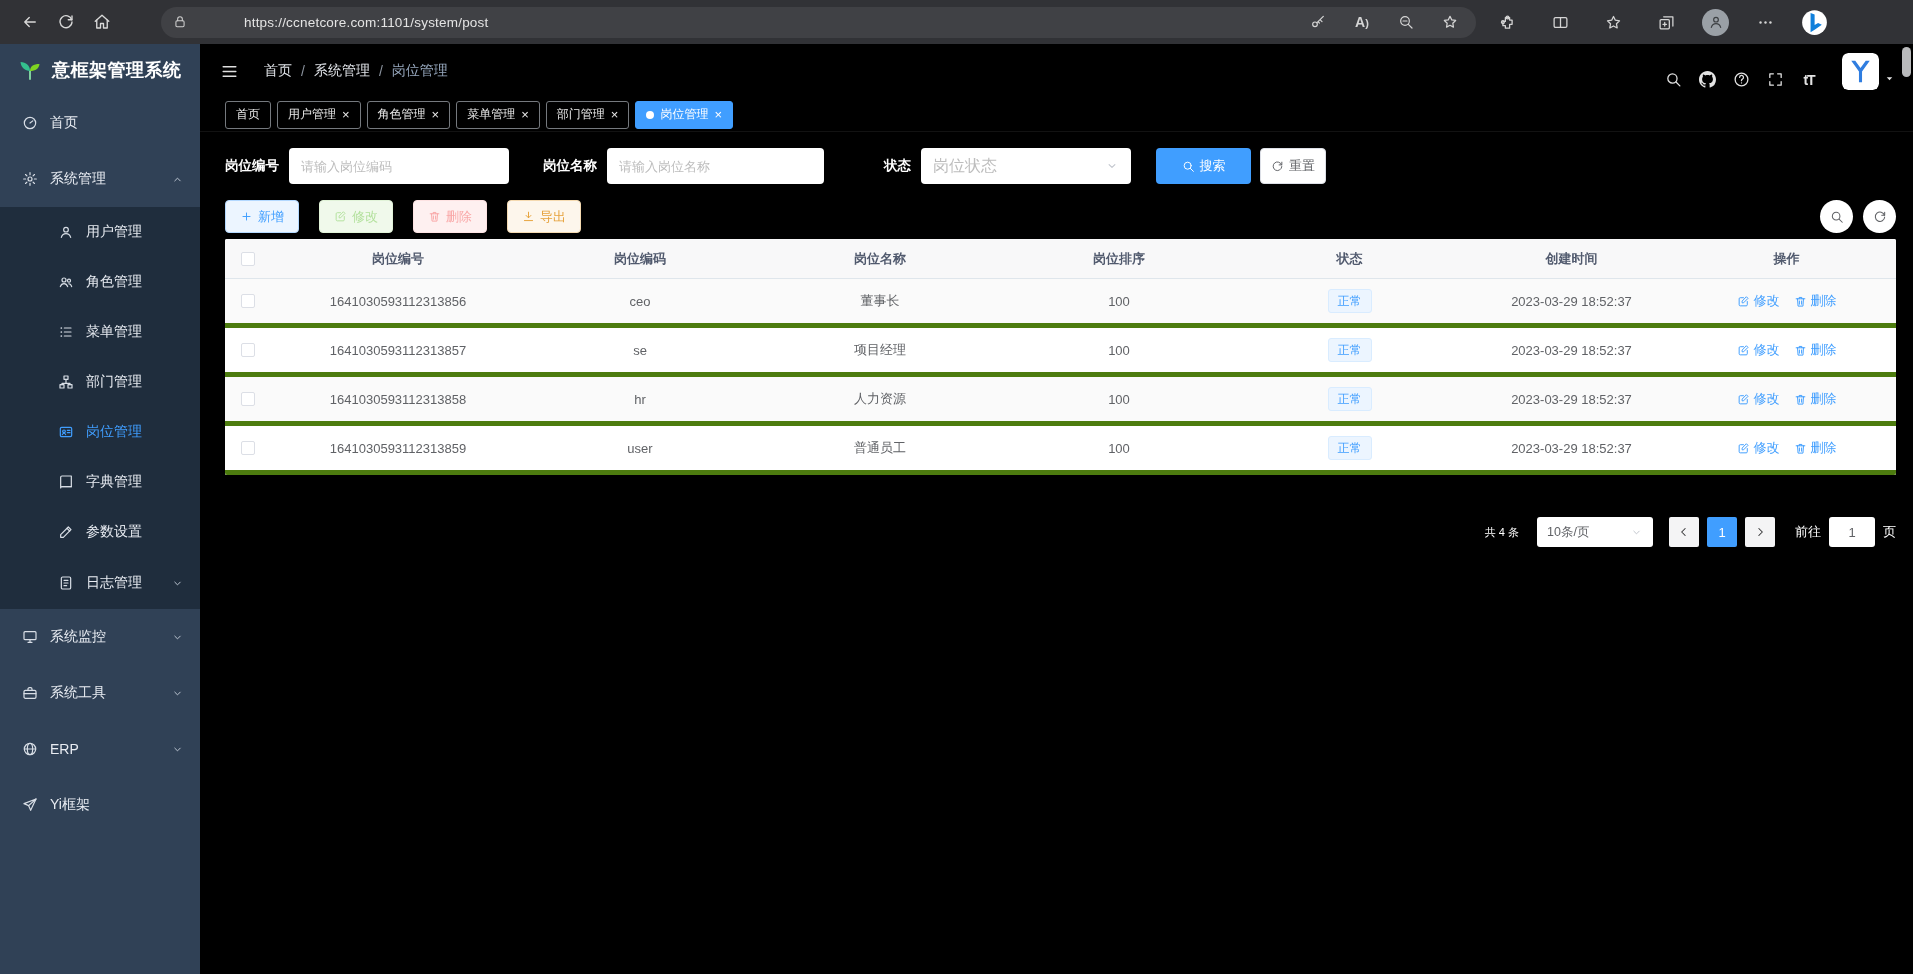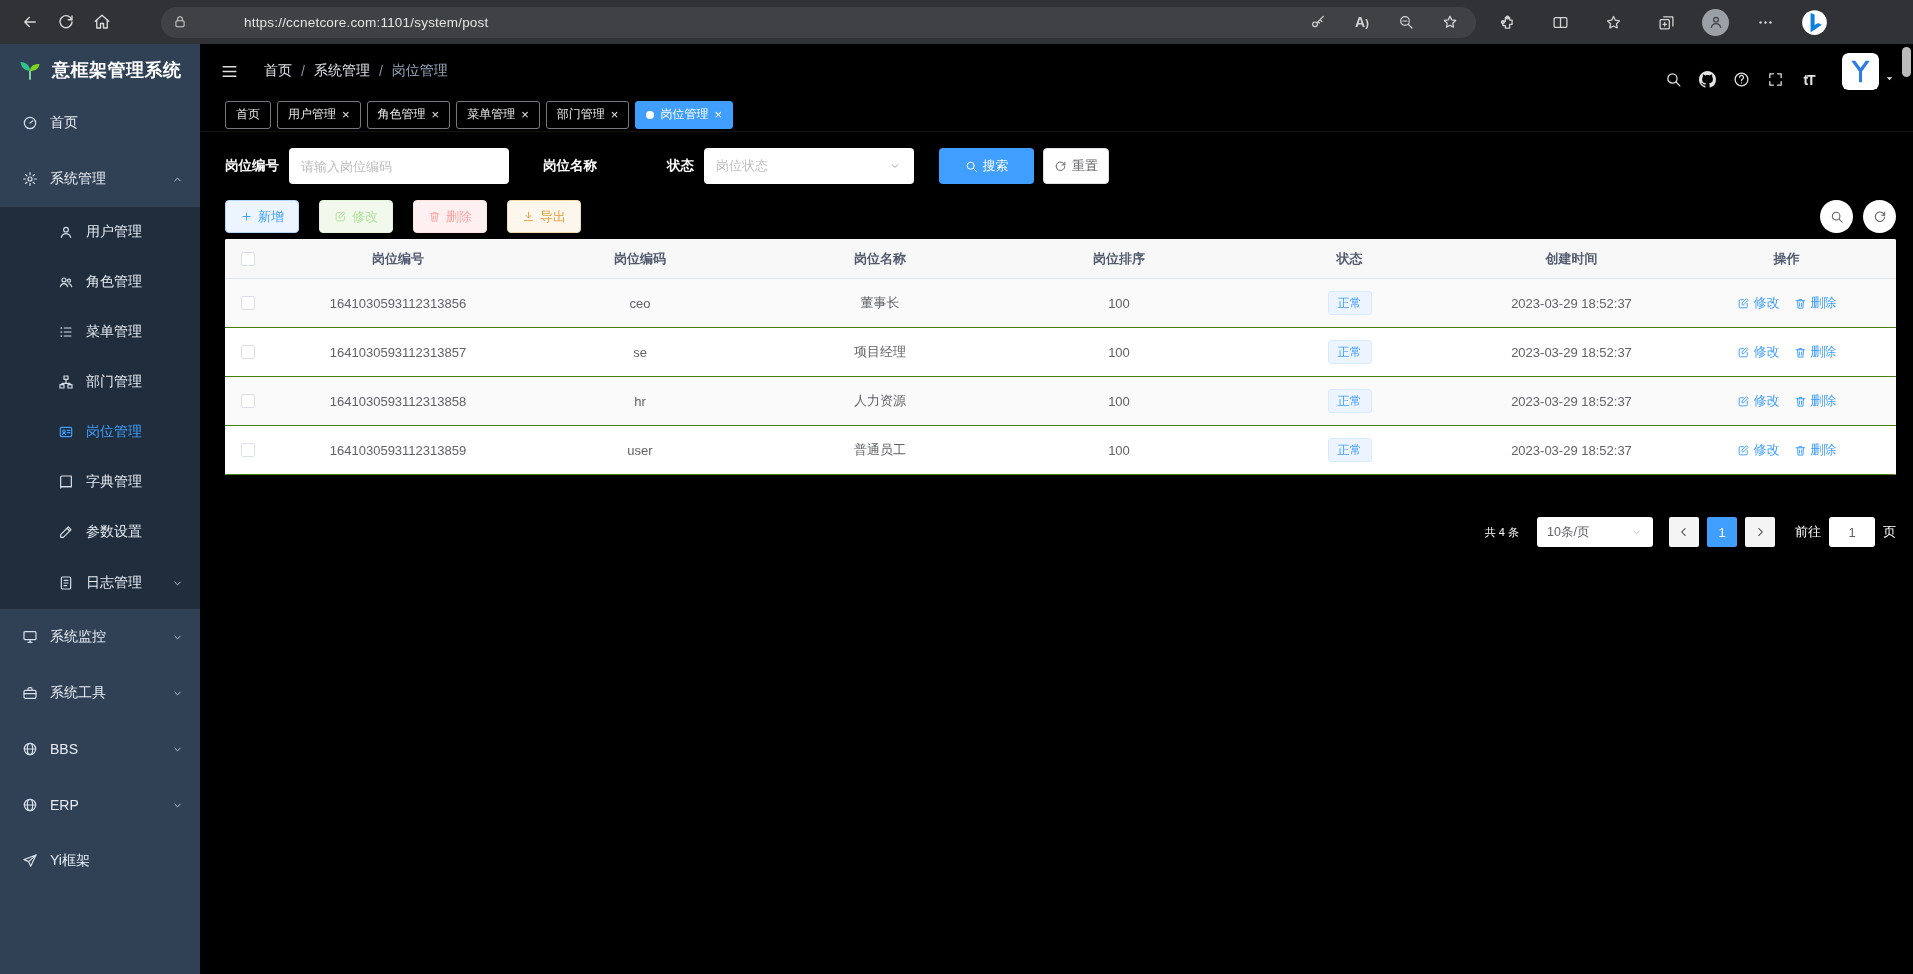--- a/index.html
+++ b/index.html
@@ -72,21 +72,21 @@
 
   .filter-row { display:flex; align-items:center; height:36px; margin-bottom:16px; }
   .f-label { color:#fff; font-weight:700; font-size:13.5px; margin-right:10px; white-space:nowrap; }
   .f-label.ml34 { margin-left:34px; } .f-label.ml60 { margin-left:60px; }
   .t-input { height:36px; border:none; outline:none; border-radius:4px; background:#fff;
     padding:17px 12px; font-size:13px; color:#606266; font-family:inherit; }
   .t-input::placeholder { color:#bdbdbd; }
   .w220 { width:220px; } .w217 { width:217px; }
   .t-select { width:210px; height:36px; background:#fff; border-radius:4px; display:flex;
     align-items:center; padding:0 12px; cursor:pointer; }
-  .t-select .ph { font-size:13px; color:#bdbdbd; }
+  .t-select .ph { font-size:16px; color:#bdbdbd; }
   .t-select .caret { margin-left:auto; font-size:14px; color:#c0c4cc; }
 
   .btn { display:inline-flex; align-items:center; justify-content:center; gap:5px; border-radius:4px;
     font-size:13px; cursor:pointer; border:1px solid transparent; white-space:nowrap; }
   .btn .icon { font-size:13px; }
   .btn-search { width:95px; height:36px; background:#409eff; color:#fff; margin-left:25px; }
   .btn-reset { width:66px; height:36px; background:#fff; color:#606266; border-color:#dcdfe6; margin-left:9px; }
 
   .toolbar-row { display:flex; align-items:center; margin-bottom:6px; }
   .tb-btn { height:33px; padding:0 14px; margin-right:20px; }
@@ -96,21 +96,21 @@
   .tb-exp { background:#fdf6ec; color:#e6a23c; border-color:#f5dab1;text-align:right; }
   .tb-right { margin-left:auto; display:flex; gap:10px; }
   .circle-btn { width:33px; height:33px; border-radius:50%; background:#fff; color:#606266;
     display:flex; align-items:center; justify-content:center; font-size:14px; cursor:pointer; }
 
   
   .tbl { width:1671px; background:#fff; border-radius:2px; overflow:hidden; }
   .tr { display:grid; grid-template-columns:46px 254px 230px 250px 228px 233px 211px 219px; align-items:center; }
   .thead { height:40px; background:#f8f8f9; border-bottom:1px solid #dfe6ec; }
   .th { text-align:center; font-size:13px; font-weight:700; color:#515a6e; }
-  .row { height:49px; border-bottom:1px solid #4d7c0f; background:#fff; }
+  .row { height:49px; border-bottom:5px solid #4d7c0f; background:#fff; }
   .row:nth-child(even) { background:#fafafa; }
   .td { text-align:center; font-size:13px; color:#606266; }
   .cb-cell { display:flex; justify-content:center; }
   .cb { width:14px; height:14px; border:1px solid #dcdfe6; border-radius:2px; background:#fff;
     display:inline-block; cursor:pointer; }
   .tag { background:#ecf5ff; border:1px solid #d9ecff; color:#409eff; font-size:12px; padding:0 9px;
     height:24px; line-height:22px; border-radius:3px; display:inline-block; }
   .ops { display:flex; justify-content:center; gap:14px; }
   .op { color:#409eff; font-size:13px; display:inline-flex; align-items:center; gap:4px; cursor:pointer; }
   .op .icon { font-size:13px; }
@@ -386,35 +386,20 @@
             </span>
         </div>
         <div class="s-item">
           <span class="mi icon">
               <svg viewBox="0 0 24 24" fill="none" stroke="currentColor" stroke-width="1.8" stroke-linecap="round" stroke-linejoin="round">
                 <circle cx="12" cy="12" r="8.5"></circle>
                 <ellipse cx="12" cy="12" rx="4" ry="8.5"></ellipse>
                 <path d="M3.5 12h17"></path>
               </svg>
             </span>
-          <span>BBS</span>
-          <span class="chev icon">
-              <svg viewBox="0 0 24 24" fill="none" stroke="currentColor" stroke-width="1.8" stroke-linecap="round" stroke-linejoin="round">
-                <path d="M7 9.5l5 5 5-5"></path>
-              </svg>
-            </span>
-        </div>
-        <div class="s-item">
-          <span class="mi icon">
-              <svg viewBox="0 0 24 24" fill="none" stroke="currentColor" stroke-width="1.8" stroke-linecap="round" stroke-linejoin="round">
-                <circle cx="12" cy="12" r="8.5"></circle>
-                <ellipse cx="12" cy="12" rx="4" ry="8.5"></ellipse>
-                <path d="M3.5 12h17"></path>
-              </svg>
-            </span>
           <span>ERP</span>
           <span class="chev icon">
               <svg viewBox="0 0 24 24" fill="none" stroke="currentColor" stroke-width="1.8" stroke-linecap="round" stroke-linejoin="round">
                 <path d="M7 9.5l5 5 5-5"></path>
               </svg>
             </span>
         </div>
         <div class="s-item">
           <span class="mi icon">
               <svg viewBox="0 0 24 24" fill="none" stroke="currentColor" stroke-width="1.8" stroke-linecap="round" stroke-linejoin="round">
@@ -509,20 +494,21 @@
           <span class="close">×</span>
         </span>
       </div>
 
       <div class="content">
 
         <div class="filter-row">
           <span class="f-label">岗位编号</span>
           <input class="t-input w220" placeholder="请输入岗位编码" style="">
           <span class="f-label ml34">岗位名称</span>
+          <input class="t-input w217" placeholder="请输入岗位名称" style="">
           <span class="f-label ml60">状态</span>
           <div class="t-select">
             <span class="ph">岗位状态</span>
             <span class="caret icon">
                 <svg viewBox="0 0 24 24" fill="none" stroke="currentColor" stroke-width="1.8" stroke-linecap="round" stroke-linejoin="round">
                   <path d="M7 9.5l5 5 5-5"></path>
                 </svg>
               </span>
           </div>
           <span class="btn btn-search">

